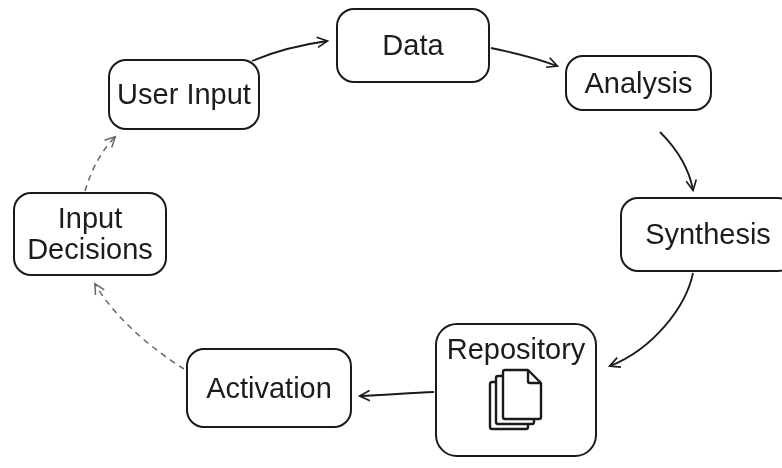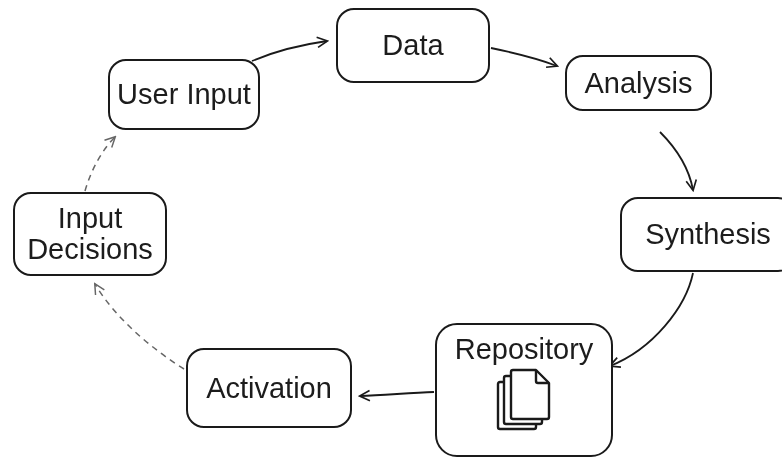--- a/index.html
+++ b/index.html
@@ -21,21 +21,21 @@
     color:#1c1c1c;
     font-size:29px;line-height:31px;
     text-align:center;
     box-sizing:border-box;
   }
   .node span{display:block;white-space:nowrap;}
   #n-user-input       {left:108px;top:59px; width:152px;height:71px;}
   #n-data-collection  {left:336px;top:8px;  width:154px;height:75px;}
   #n-analysis         {left:565px;top:55px; width:147px;height:56px;}
   #n-synthesis        {left:620px;top:197px;width:176px;height:75px;}
-  #n-repository       {left:435px;top:323px;width:178px;height:134px;border-radius:22px;justify-content:flex-start;padding-top:9px;}
+  #n-repository       {left:435px;top:323px;width:162px;height:134px;border-radius:22px;justify-content:flex-start;padding-top:9px;}
   #n-activation       {left:186px;top:348px;width:166px;height:80px;gap:12px;}
   #n-design           {left:13px; top:192px;width:154px;height:84px;}
   .doc-icon{margin-top:2px;}
 </style>
 </head>
 <body>
 
 <div class="canvas">
 
   <svg class="edges" viewBox="0 0 782 468" xmlns="http://www.w3.org/2000/svg">

